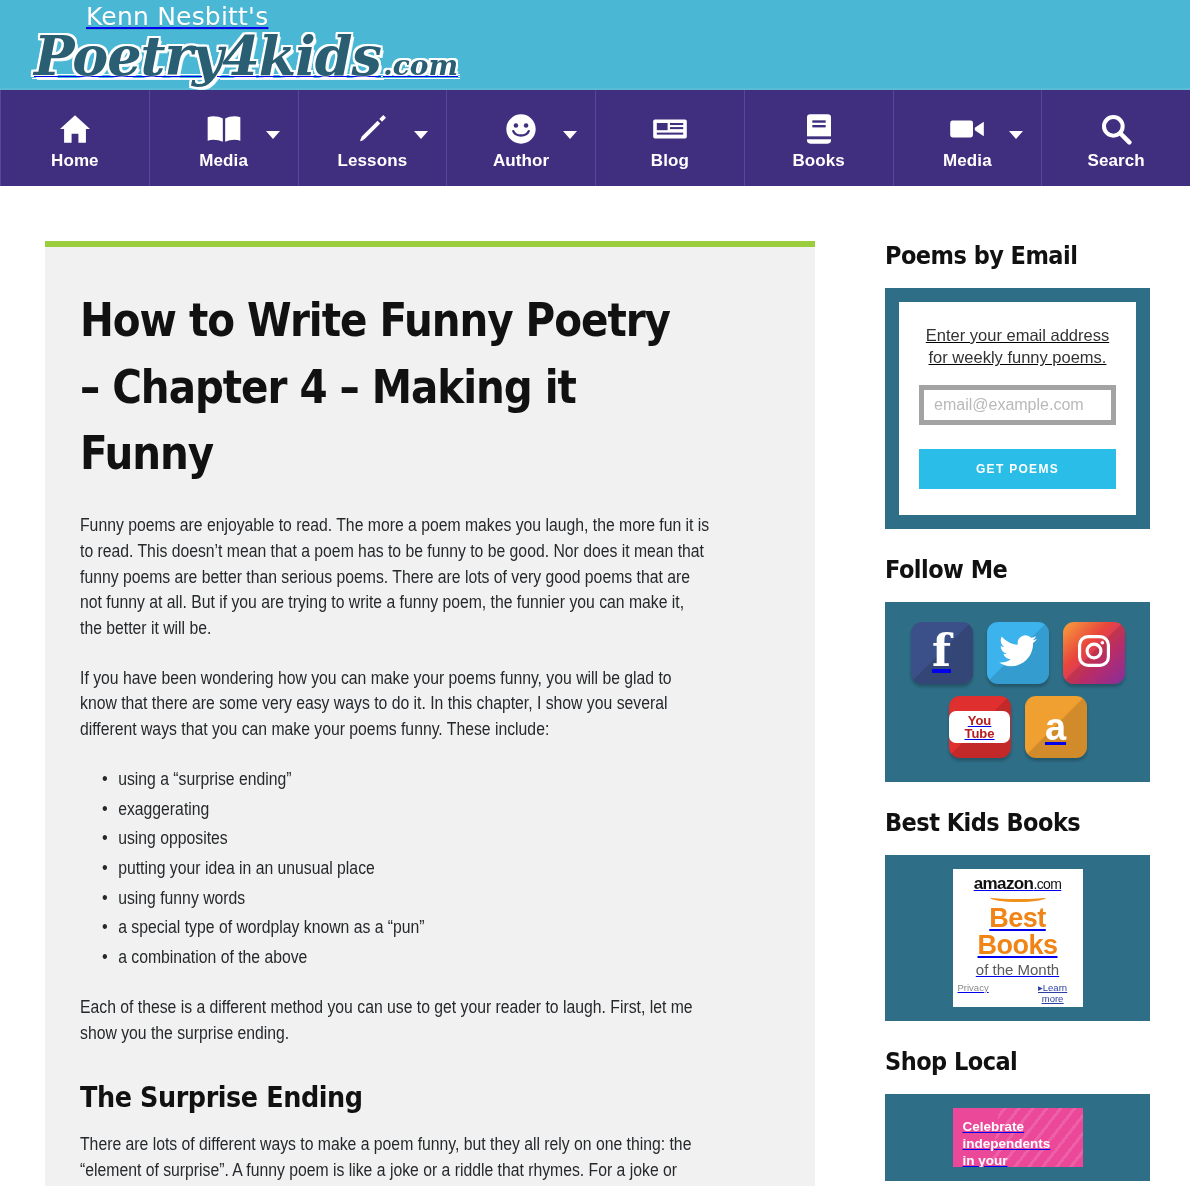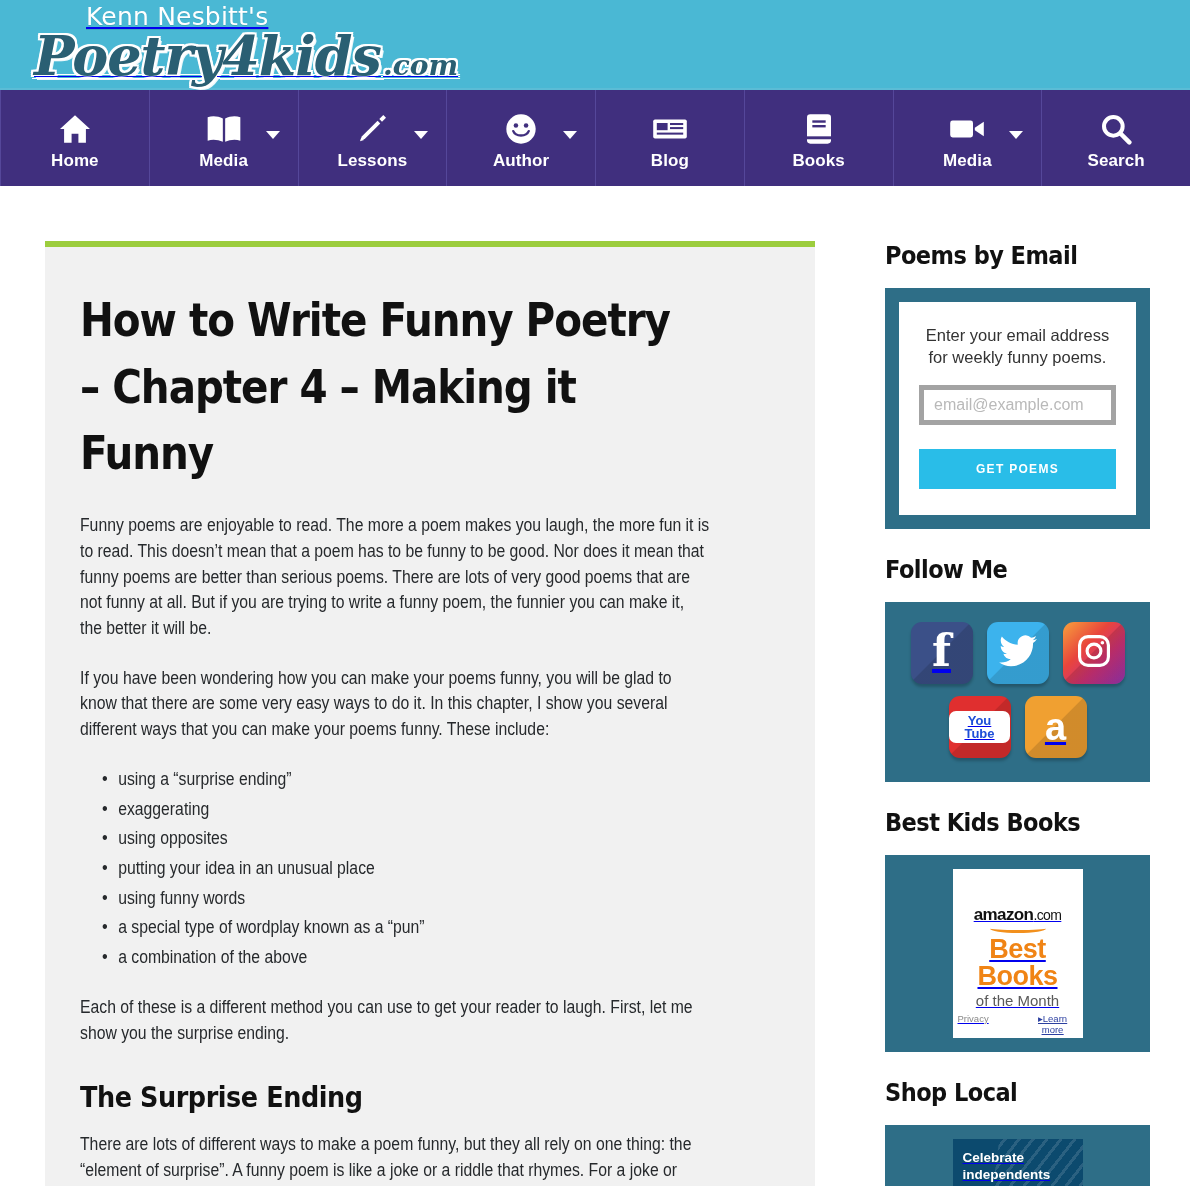--- a/index.html
+++ b/index.html
@@ -185,20 +185,21 @@
     transform-origin: left center;
   }
   .teal-box {
     background: #2e6e87;
     padding: 14px;
   }
   .email-inner {
     background: #ffffff;
     padding: 22px 20px 26px 20px;
     text-align: center;
+    text-decoration: underline;
   }
   .email-prompt {
     font-family: "Liberation Sans", sans-serif;
     font-size: 16.5px;
     line-height: 1.35;
     color: #333333;
     margin: 0 0 16px 0;
   }
   .email-input {
     width: 100%;
@@ -265,21 +266,21 @@
   }
   .fb-f {
     font-family: "DejaVu Serif", serif;
     font-weight: bold;
     font-size: 44px;
     line-height: 40px;
     margin-top: -3px;
   }
   .yt-badge {
     background: #ffffff;
-    color: #1d4ed8;
+    color: #b91c1c;
     border-radius: 7px;
     padding: 3px 15px;
     font-size: 13px;
     font-weight: bold;
     line-height: 13px;
     text-align: center;
     font-family: "Liberation Sans", sans-serif;
   }
   .yt-badge span { display: block; }
   .am-a {
@@ -301,21 +302,20 @@
     padding: 6px 5px 3px 5px;
     text-align: center;
     font-family: "Liberation Sans", sans-serif;
   }
   .amz-logo {
     font-size: 17px;
     font-weight: bold;
     color: #111111;
     letter-spacing: -.6px;
     line-height: 1;
-    margin-top: 31px;
   }
   .amz-logo .dotcom { font-weight: normal; font-size: 14px; }
   .amz-smile {
     width: 56px; height: 9px;
     margin: 1px auto 3px auto;
     border-bottom: 3px solid #f2901d;
     border-radius: 0 0 50% 50%;
   }
   .amz-best, .amz-books {
     color: #f08415;
@@ -344,21 +344,21 @@
   .local-box {
     background: #2e6e87;
     padding: 14px;
     display: flex;
     justify-content: center;
     height: 87px;
     overflow: hidden;
   }
   .local-ad {
     width: 130px;
-    background: #0c4a6e;
+    background: #ec4899;
     position: relative;
     overflow: hidden;
     padding: 10px 8px 16px 10px;
   }
   .local-ad .swoosh {
     position: absolute;
     right: -30px; top: -20px;
     width: 120px; height: 140px;
     background: repeating-linear-gradient(
       -60deg, rgba(255,255,255,.13) 0 3px, rgba(255,255,255,0) 3px 11px);

